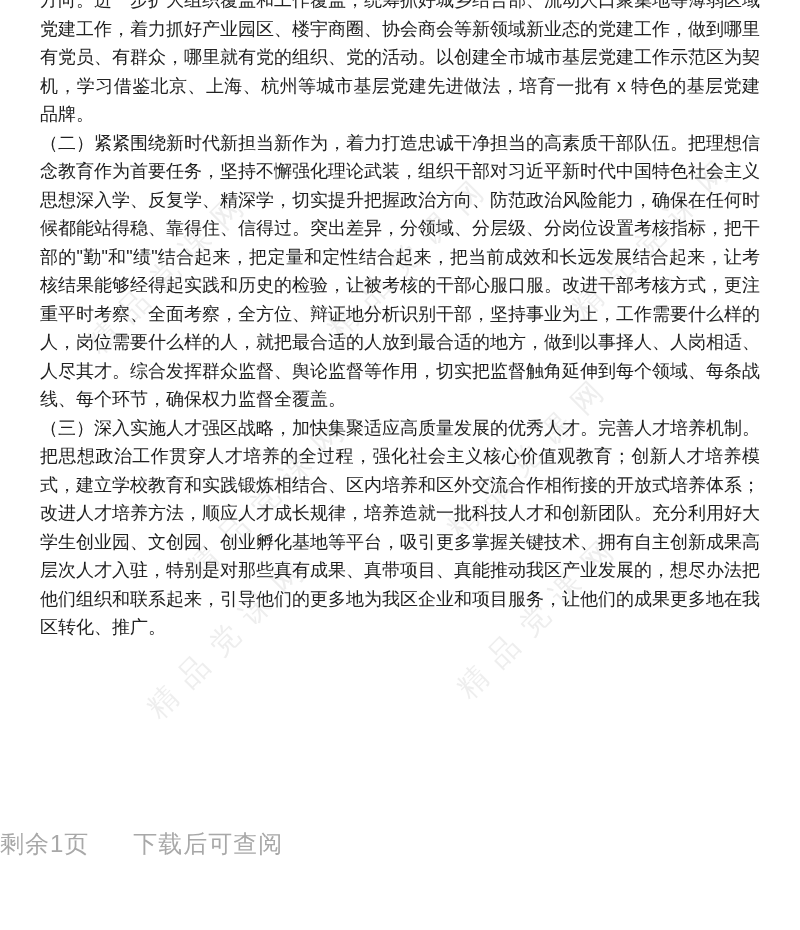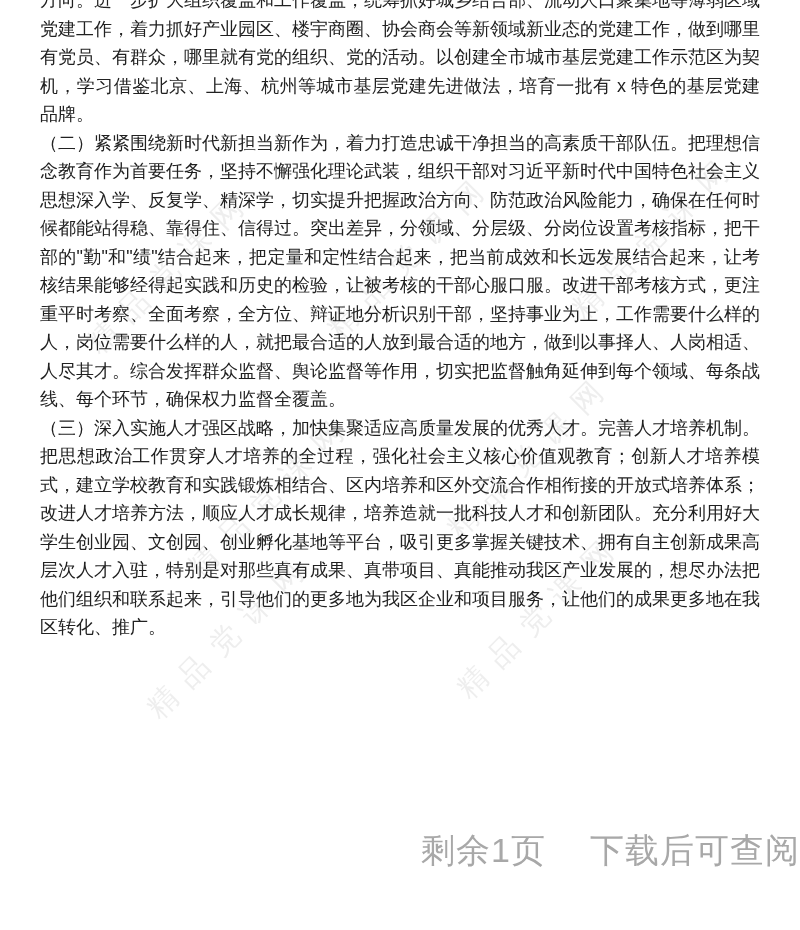--- a/index.html
+++ b/index.html
@@ -55,23 +55,23 @@
   .doc-text p {
     margin: 0;
     padding: 0;
   }
   
   .preview-footer {
     position: absolute;
     left: 0;
     right: 0;
     top: 828px;
-    text-align: right;
+    text-align: left;
     color: #a8a8a8;
-    font-size: 34px;
+    font-size: 24px;
     letter-spacing: 1px;
     white-space: nowrap;
   }
   .preview-footer .gap {
     display: inline-block;
     width: 44px;
   }
 </style>
 </head>
 <body>

